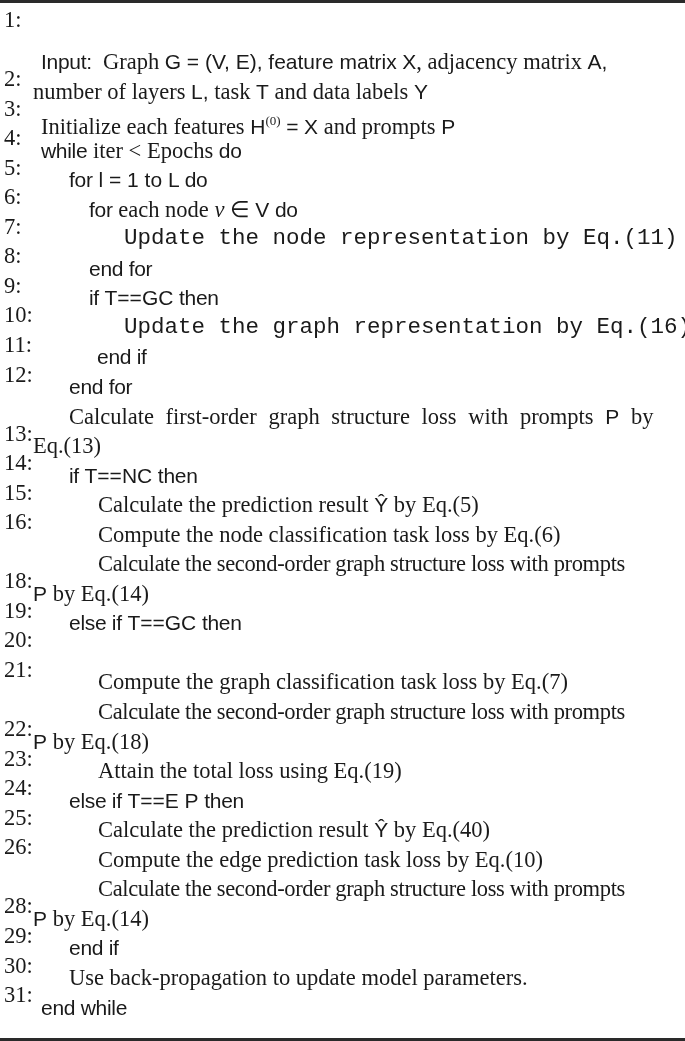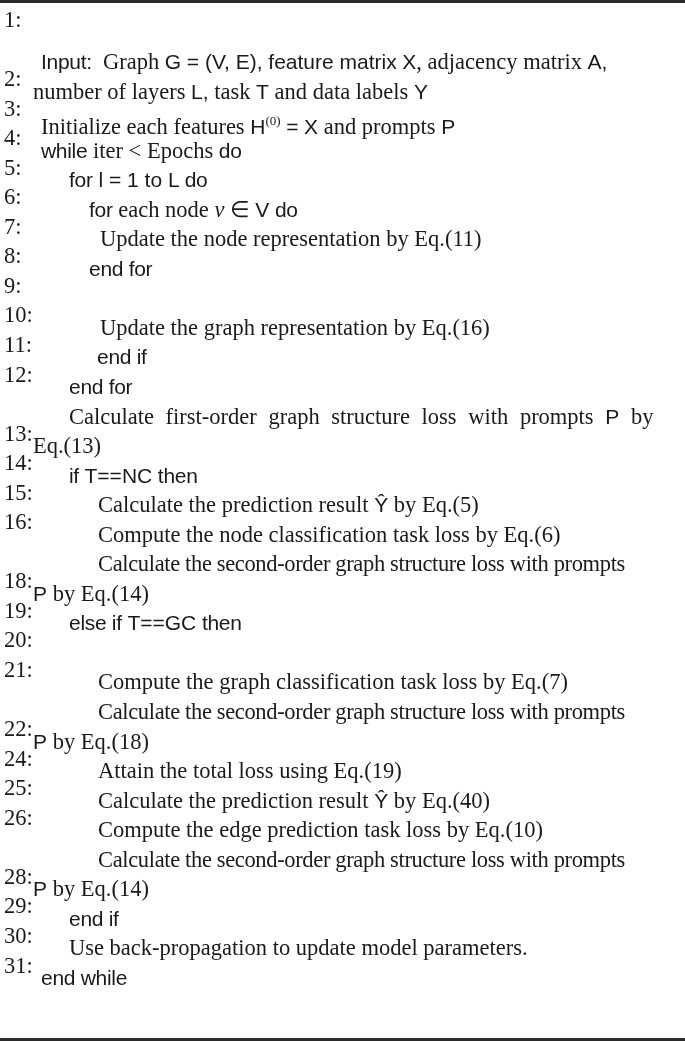--- a/index.html
+++ b/index.html
@@ -17,21 +17,21 @@
   }
   .num { position: absolute; left: 4px; top: 0; font-family: "Liberation Serif", serif; }
   .body { position: absolute; top: 0; margin-top: 42px; }
   .kw { font-family: "Liberation Sans", sans-serif; font-size: 21px; letter-spacing: -0.3px; }
   .sf { font-family: "Liberation Sans", sans-serif; font-size: 21px; }
   .it { font-style: italic; }
   .sup { font-size: 13px; vertical-align: 9px; }
   .lvl0 { left: 41px; }
   .lvl1 { left: 69px; }
   .lvl2 { left: 89px; }
-  .lvl3 { left: 100px; }
+  .lvl3 { left: 124px; font-family: Liberation Mono, monospace; }
   .cont { left: 33px; }
 </style>
 </head>
 <body>
 
 <div class="algo">
   <div class="lines">
 
     <div class="line">
       <span class="num">1:</span>
@@ -103,20 +103,25 @@
       <span class="body lvl3">Update the node representation by Eq.(11)</span>
     </div>
 
     <div class="line">
       <span class="num">7:</span>
       <span class="body lvl2 kw">end for</span>
     </div>
 
     <div class="line">
       <span class="num">8:</span>
+      <span class="body lvl2">
+        <span class="kw">if</span>
+        <span class="sf">T==GC</span>
+        <span class="kw">then</span>
+      </span>
     </div>
 
     <div class="line">
       <span class="num">9:</span>
       <span class="body lvl3">Update the graph representation by Eq.(16)</span>
     </div>
 
     <div class="line">
       <span class="num">10:</span>
       <span class="body lvl2 kw" style="left:97px">end if</span>
@@ -204,20 +209,28 @@
         <span class="sf">P</span>
         <span>by Eq.(18)</span>
       </span>
     </div>
 
     <div class="line">
       <span class="num">22:</span>
       <span class="body lvl2" style="left:98px">Attain the total loss using Eq.(19)</span>
     </div>
 
+    <div class="line">
+      <span class="num">23:</span>
+      <span class="body lvl1">
+        <span class="kw">else if</span>
+        <span class="sf">T==E P</span>
+        <span class="kw">then</span>
+      </span>
+    </div>
 
     <div class="line">
       <span class="num">24:</span>
       <span class="body lvl2" style="left:98px">
         <span>Calculate the prediction result</span>
         <span class="sf">Ŷ</span>
         <span>by Eq.(40)</span>
       </span>
     </div>
 

